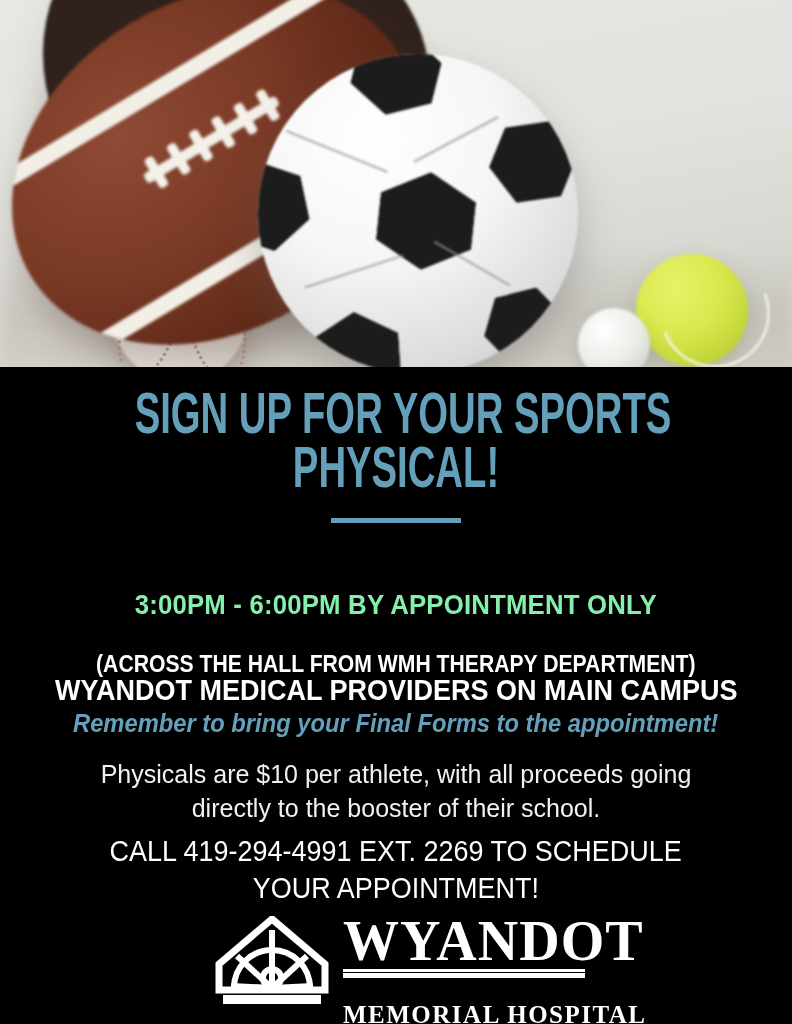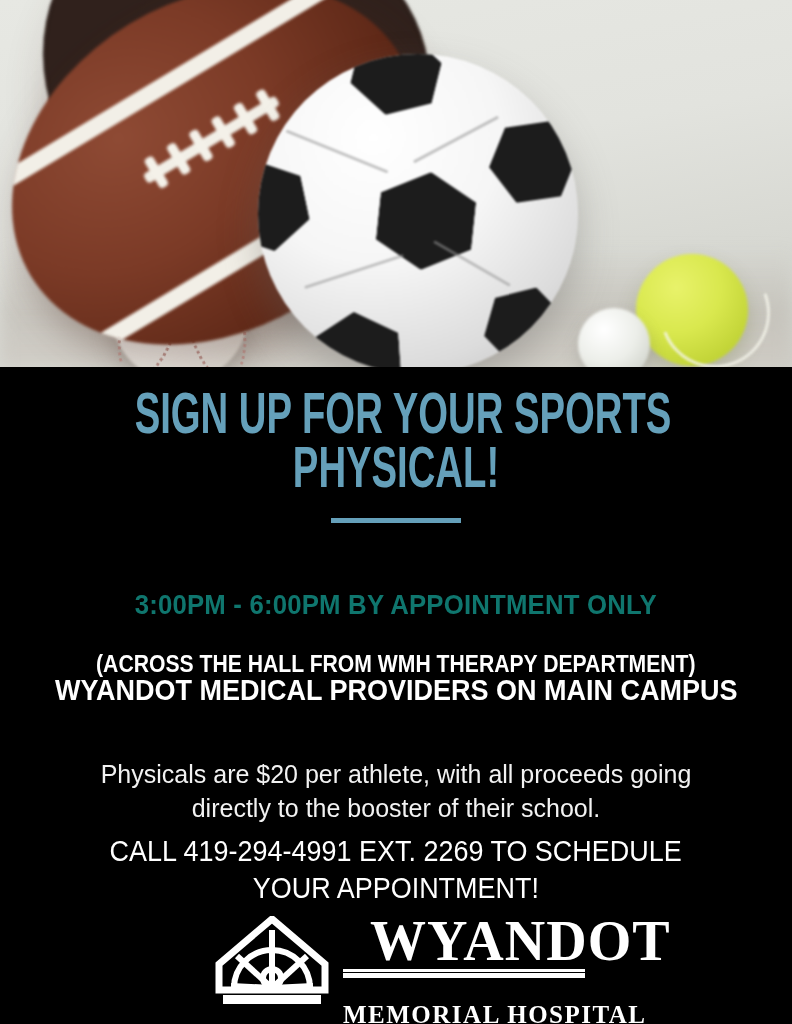--- a/index.html
+++ b/index.html
@@ -275,21 +275,21 @@
     font-weight: bold;
     font-size: 27px;
     letter-spacing: .3px;
   }
   .line-date .sq { display: inline-block; transform: scaleX(.92); }
 
   .line-time {
     position: absolute;
     left: 0; top: 222px; width: 792px;
     text-align: center;
-    color: #0f766e;
+    color: #86efac;
     font-weight: bold;
     font-size: 28px;
     letter-spacing: .2px;
   }
   .line-time .sq { display: inline-block; transform: scaleX(.92); }
 
   .line-place {
     position: absolute;
     left: 0; top: 262px; width: 792px;
     text-align: center;
@@ -363,21 +363,20 @@
   }
   .logo-word {
     color: #ffffff;
     font-family: "Liberation Serif", serif;
     font-weight: bold;
     font-size: 56px;
     line-height: 58px;
     letter-spacing: 1px;
     text-align: center;
     white-space: nowrap;
-    margin-left: 27px;
   }
   .logo-rule {
     width: 242px;
     height: 5px;
     background: #ffffff;
     margin-top: 2px;
     border-top: 1px solid #000;
     border-bottom: 1px solid #000;
     box-shadow: 0 -3px 0 0 #fff;
   }
@@ -458,22 +457,25 @@
     </div>
 
     <div class="line-place">
       <span class="sq">WYANDOT MEDICAL PROVIDERS ON MAIN CAMPUS</span>
     </div>
 
     <div class="line-sub">
       <span class="sq">(ACROSS THE HALL FROM WMH THERAPY DEPARTMENT)</span>
     </div>
 
-
-    <div class="paragraph">Physicals are $20 per athlete, with all proceeds going directly to the booster of their school.</div>
+    <div class="line-remember">
+      <span class="sq">Remember to bring your Final Forms to the appointment!</span>
+    </div>
+
+    <div class="paragraph">Physicals are $10 per athlete, with all proceeds going directly to the booster of their school.</div>
 
     <div class="line-call">
       <span class="sq">CALL 419-294-4991 EXT. 2269 TO SCHEDULE</span><br>
       <span class="sq">YOUR APPOINTMENT!</span>
     </div>
 
     <div class="logo">
       <div class="logo-mark">
         <svg viewBox="0 0 114 92" width="114" height="92" aria-hidden="true">
 

